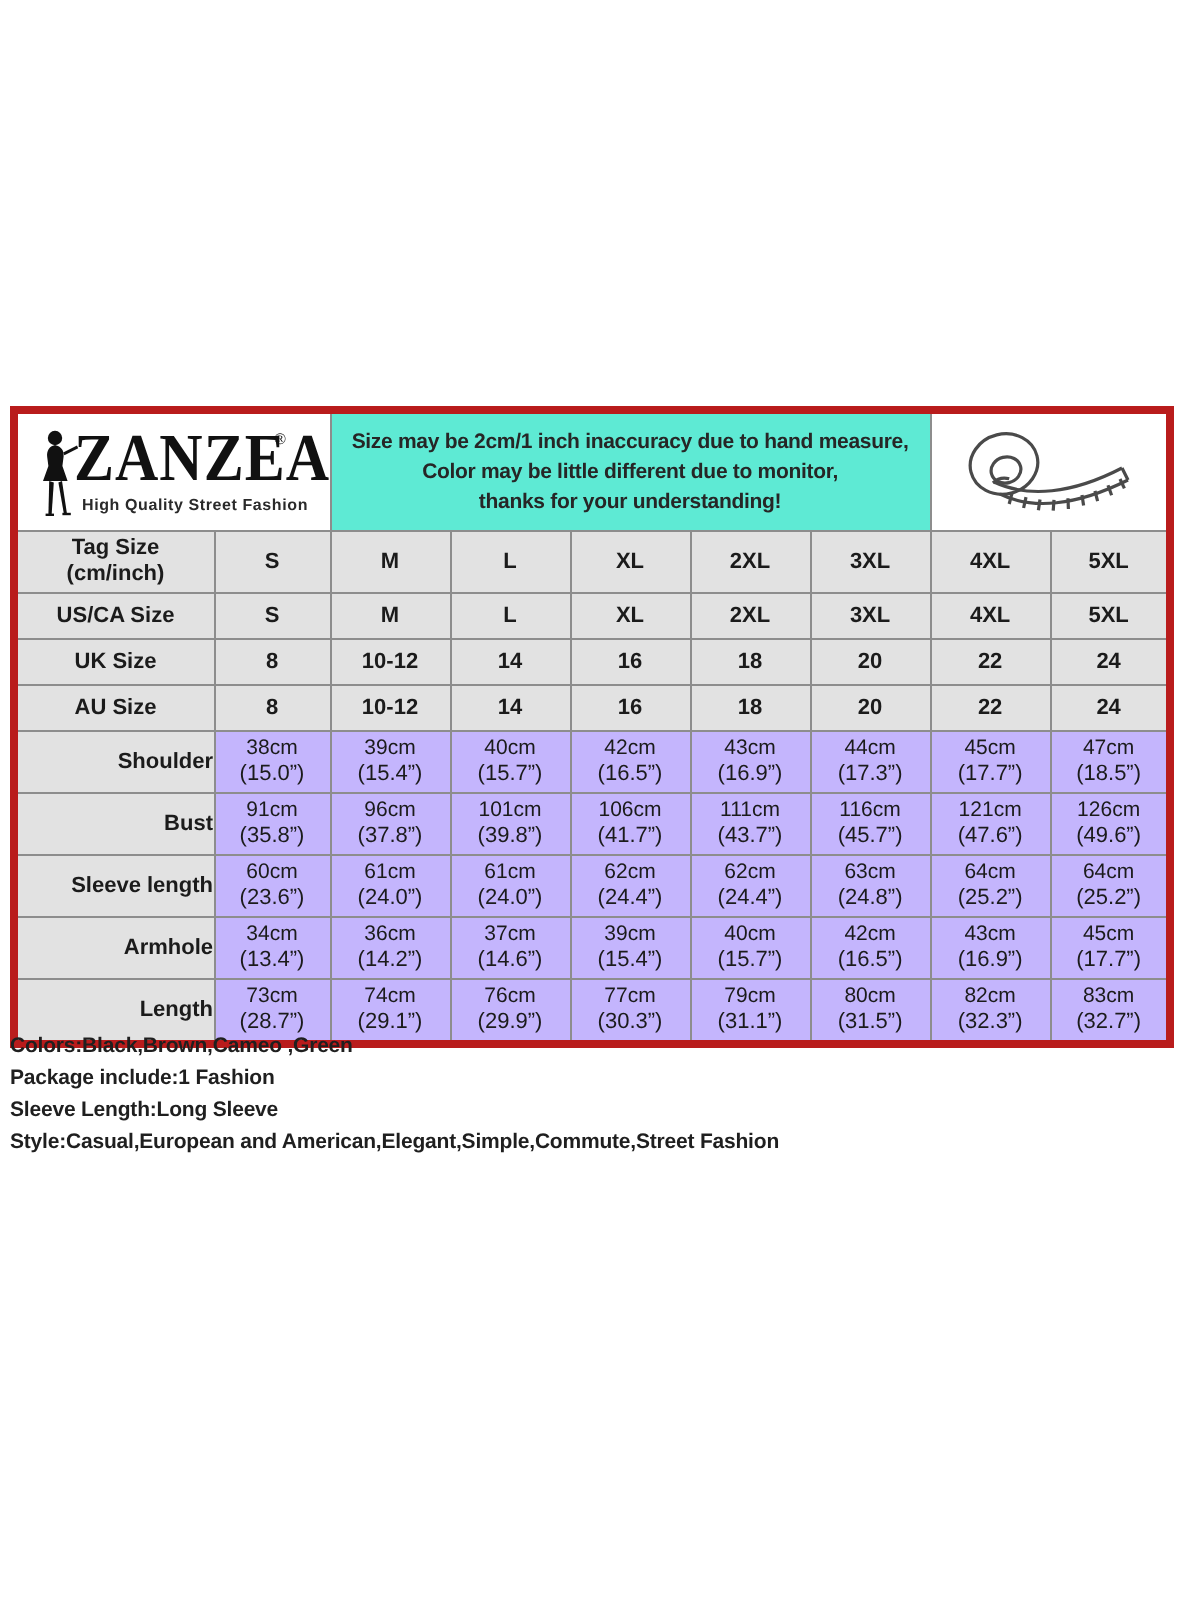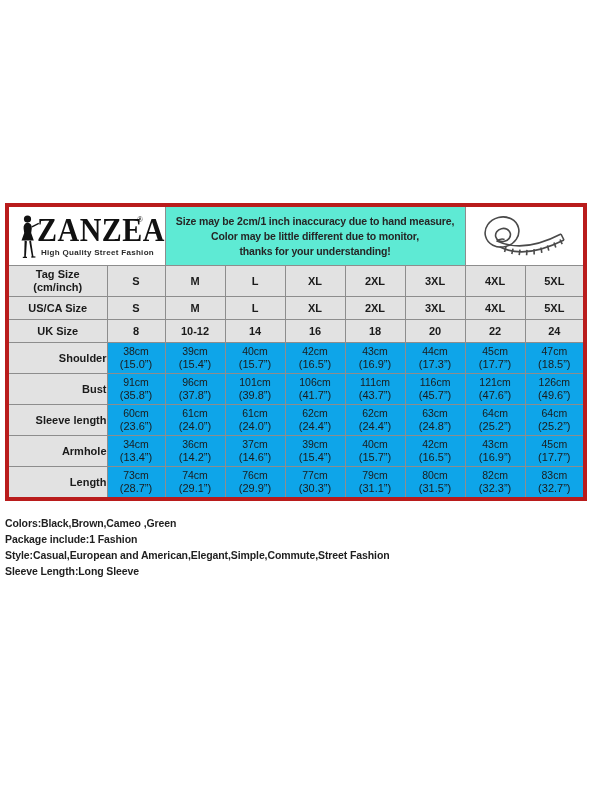--- a/index.html
+++ b/index.html
@@ -135,21 +135,21 @@
     background: #e2e2e2;
     font-size: 11px;
     font-weight: bold;
     line-height: 13px;
     padding: 1px 2px;
   }
   tr.hdr-tall td { height: 30px; }
 
   
   tr.meas td {
-    background: #0ea5e9;
+    background: #c4b5fd;
     height: 30px;
   }
   tr.meas td.rowlabel {
     background: #e2e2e2;
     text-align: right;
   }
   .cm {
     display: block;
     font-size: 10.5px;
     font-weight: normal;
@@ -279,20 +279,31 @@
           <td>8</td>
           <td>10-12</td>
           <td>14</td>
           <td>16</td>
           <td>18</td>
           <td>20</td>
           <td>22</td>
           <td>24</td>
         </tr>
 
+        <tr class="hdr">
+          <td class="rowlabel">AU Size</td>
+          <td>8</td>
+          <td>10-12</td>
+          <td>14</td>
+          <td>16</td>
+          <td>18</td>
+          <td>20</td>
+          <td>22</td>
+          <td>24</td>
+        </tr>
 
         <tr class="meas">
           <td class="rowlabel">Shoulder</td>
           <td>
               <span class="cm">38cm</span>
               <span class="inch">(15.0”)</span>
             </td>
           <td>
               <span class="cm">39cm</span>
               <span class="inch">(15.4”)</span>
@@ -467,17 +478,17 @@
             </td>
         </tr>
 
       </tbody>
     </table>
   </div>
 
   <div class="footer">
     <div class="footer-line">Colors:Black,Brown,Cameo ,Green</div>
     <div class="footer-line">Package include:1 Fashion</div>
+    <div class="footer-line">Sleeve Length:Long Sleeve</div>
     <div class="footer-line">Style:Casual,European and American,Elegant,Simple,Commute,Street Fashion</div>
-    <div class="footer-line">Sleeve Length:Long Sleeve</div>
   </div>
 
 </div>
 
 </body></html>

